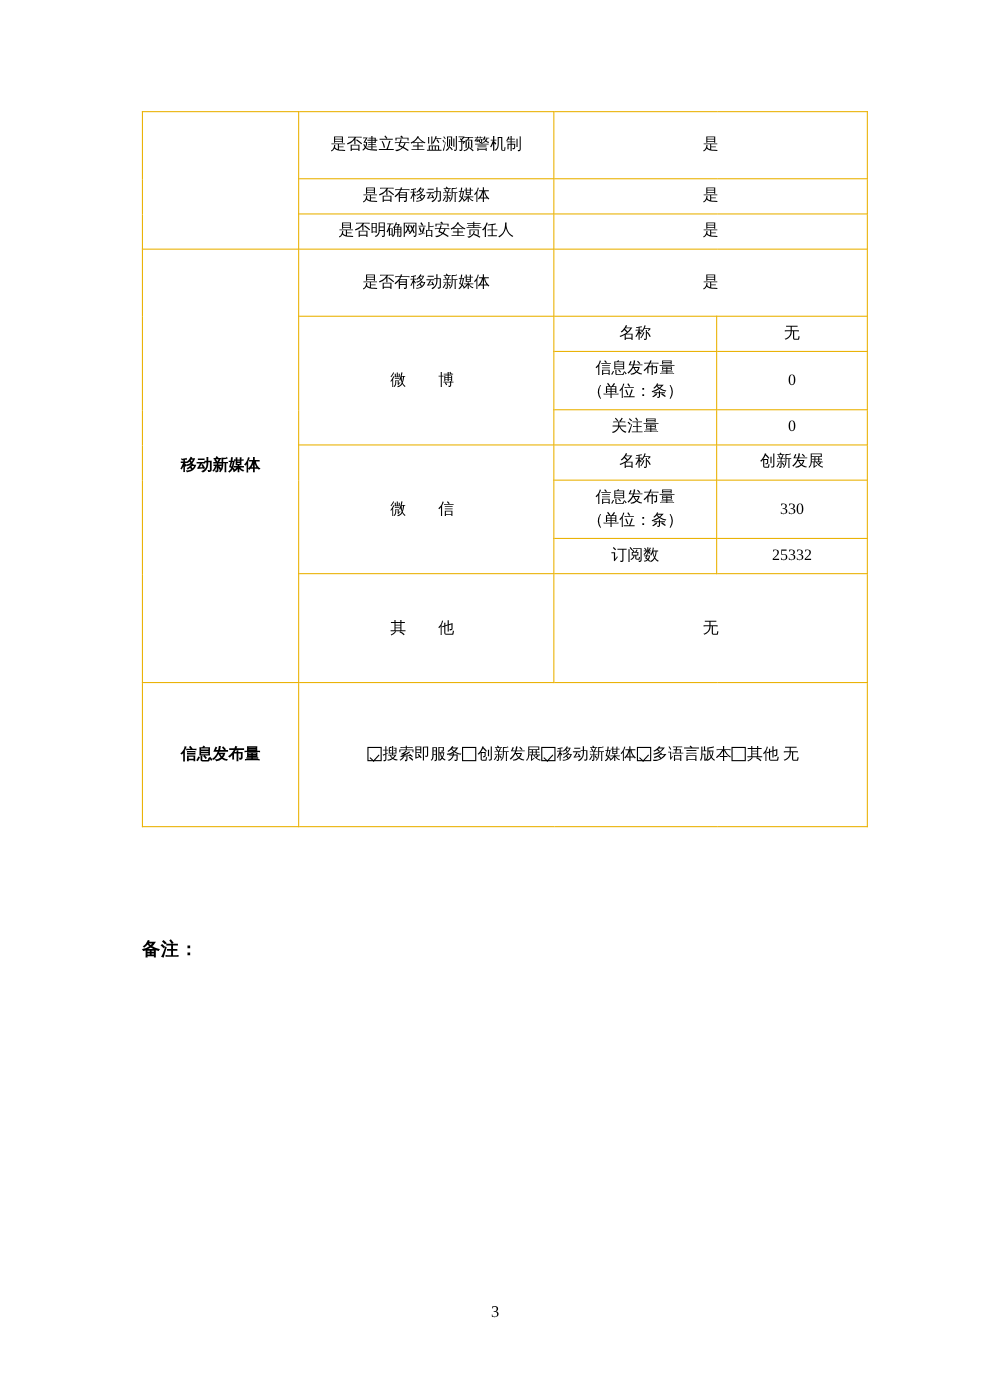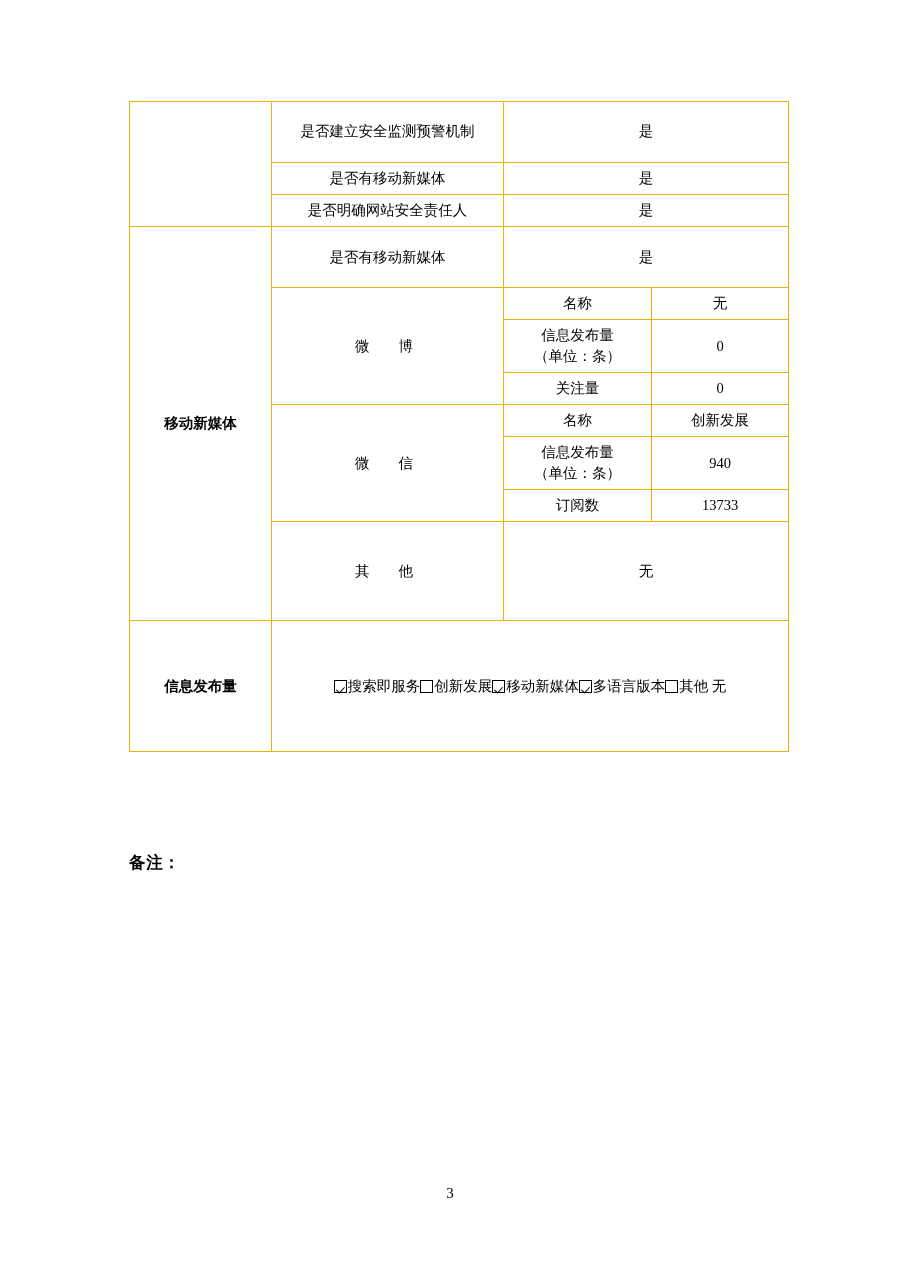--- a/index.html
+++ b/index.html
@@ -163,25 +163,25 @@
         <tr>
           <td rowspan="3" class="spaced">微　信</td>
           <td>名称</td>
           <td>创新发展</td>
         </tr>
         <tr>
           <td class="two-line">
             <div>信息发布量</div>
             <div>（单位：条）</div>
           </td>
-          <td>940</td>
+          <td>330</td>
         </tr>
         <tr>
           <td>订阅数</td>
-          <td>13733</td>
+          <td>25332</td>
         </tr>
 
         <tr>
           <td class="spaced" style="height:88px">其　他</td>
           <td colspan="2">无</td>
         </tr>
 
         <tr>
           <td class="vcat">信息发布量</td>
           <td colspan="3" class="innovation-cell">

